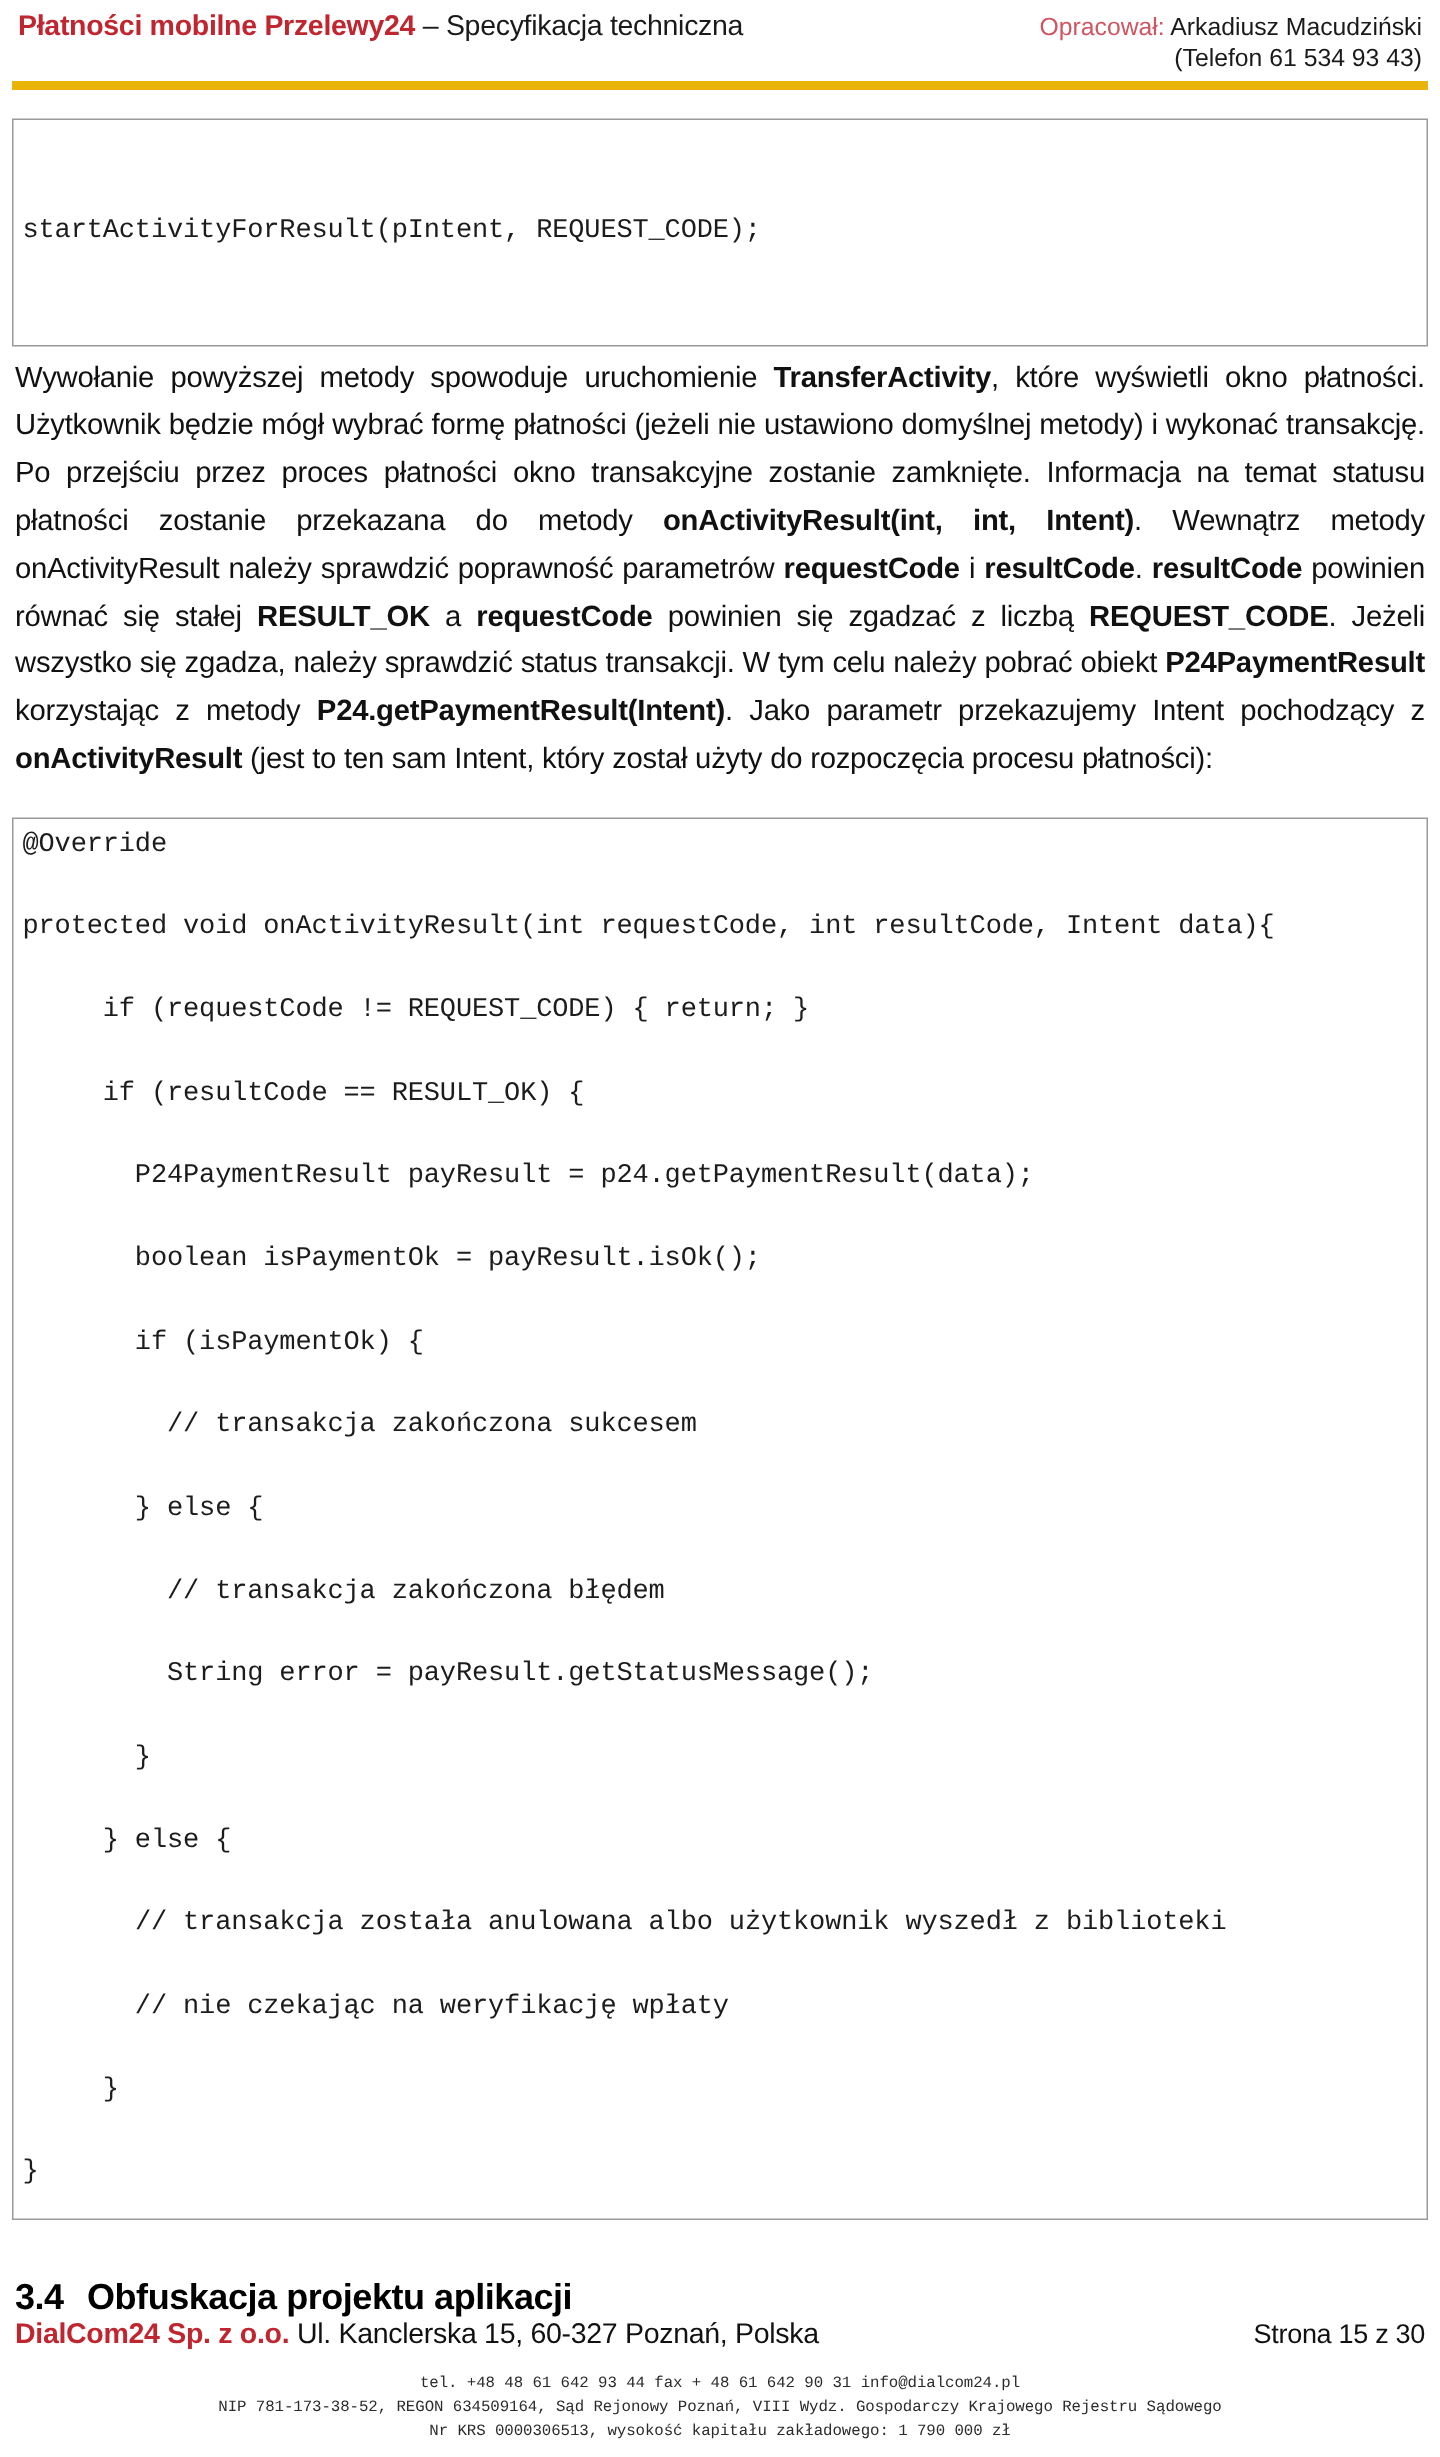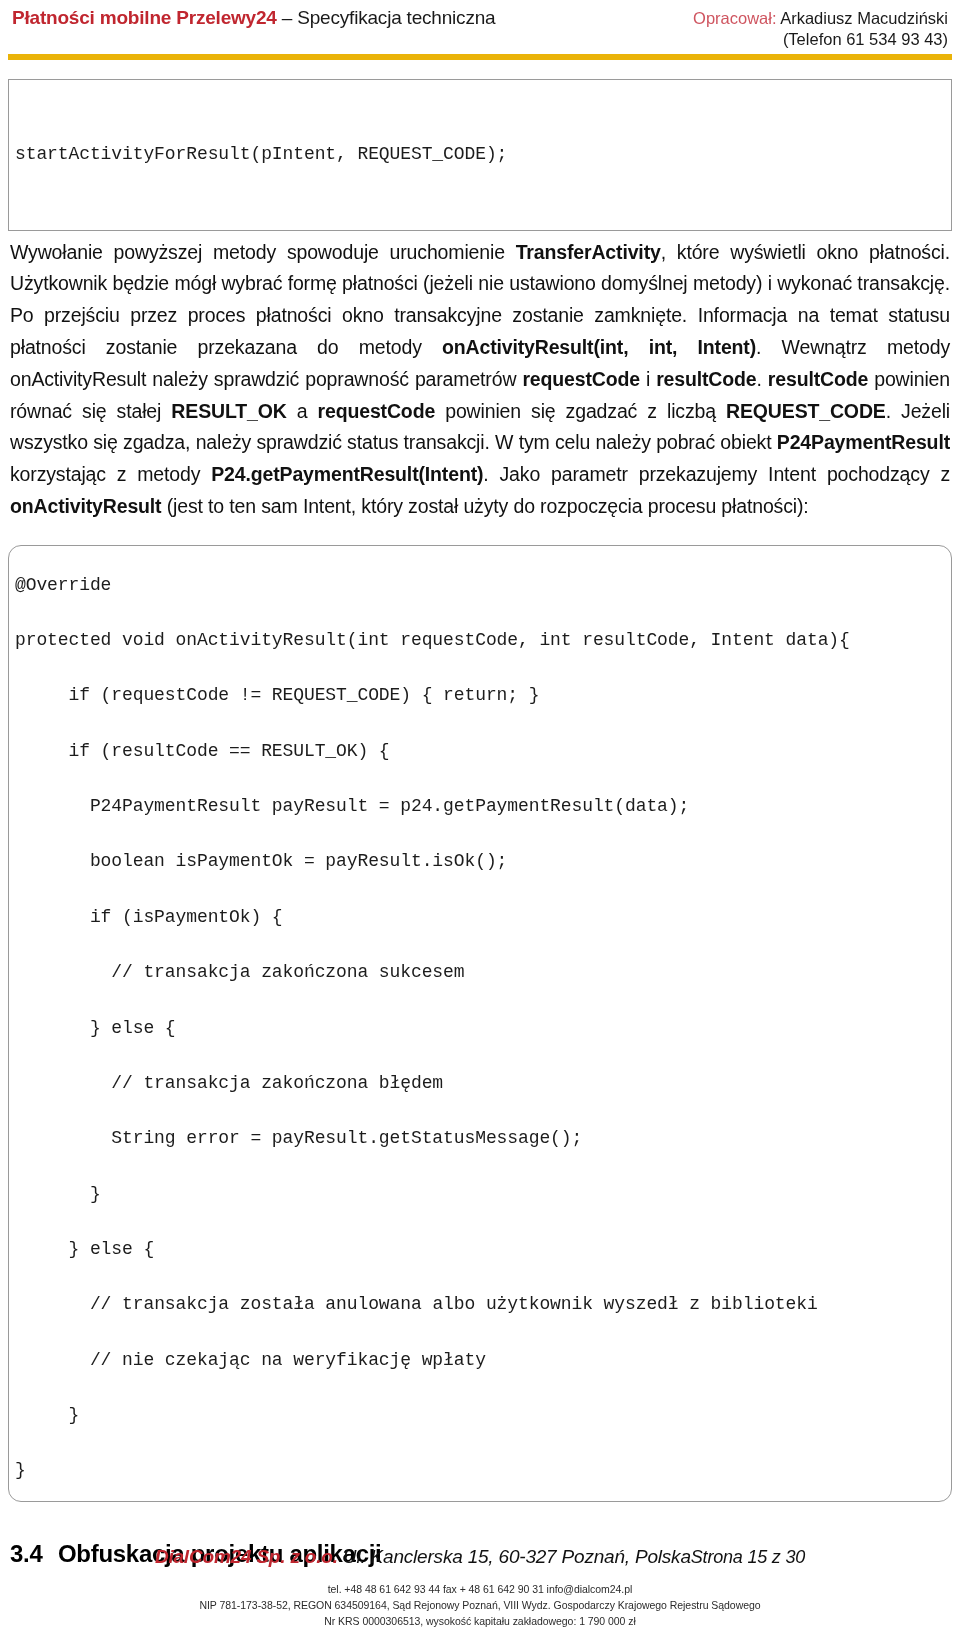--- a/index.html
+++ b/index.html
@@ -78,23 +78,22 @@
     white-space: pre-wrap;
     word-break: break-word;
     background: #ffffff;
   }
   .code-box.first {
     margin-top: 19px;
     min-height: 48px;
   }
   .code-box.main {
     margin-top: 22px;
-    padding-top: 26px;
+    padding-top: 4px;
     padding-bottom: 16px;
-    border-radius: 13px;
   }
   .code-line {
     white-space: pre;
     min-height: 28px;
     letter-spacing: -0.1px;
   }
   .code-line.blank {
     min-height: 20px;
   }
   .code-line.wrap {
@@ -131,46 +130,46 @@
   .doc-footer {
     position: absolute;
     left: 8px;
     right: 8px;
     bottom: 0;
     box-sizing: border-box;
   }
   .footer-main {
     display: flex;
     align-items: baseline;
-    justify-content: center;
+    justify-content: space-between;
     font-size: 19px;
     color: #111111;
     padding: 0 2px 2px 2px;
     letter-spacing: -0.2px;
     white-space: nowrap;
-    font-style: italic;
   }
   .footer-company .company-name {
     color: #c0262f;
     font-weight: bold;
   }
   .footer-page {
     font-size: 18px;
     color: #111111;
   }
   .footer-legal {
     text-align: center;
     font-size: 10.5px;
     line-height: 1.52;
     color: #2b2b2b;
     padding: 12px 0 8px 0;
     letter-spacing: -0.05px;
   }
   .footer-legal div {
     white-space: nowrap;
+    font-family: Liberation Mono, monospace;
   }
 </style>
 </head>
 <body>
 
 <div class="page">
 
   <div class="doc-header">
     <div class="header-left">
       <span class="brand">Płatności mobilne Przelewy24</span><span class="subtitle"> – Specyfikacja techniczna</span>

